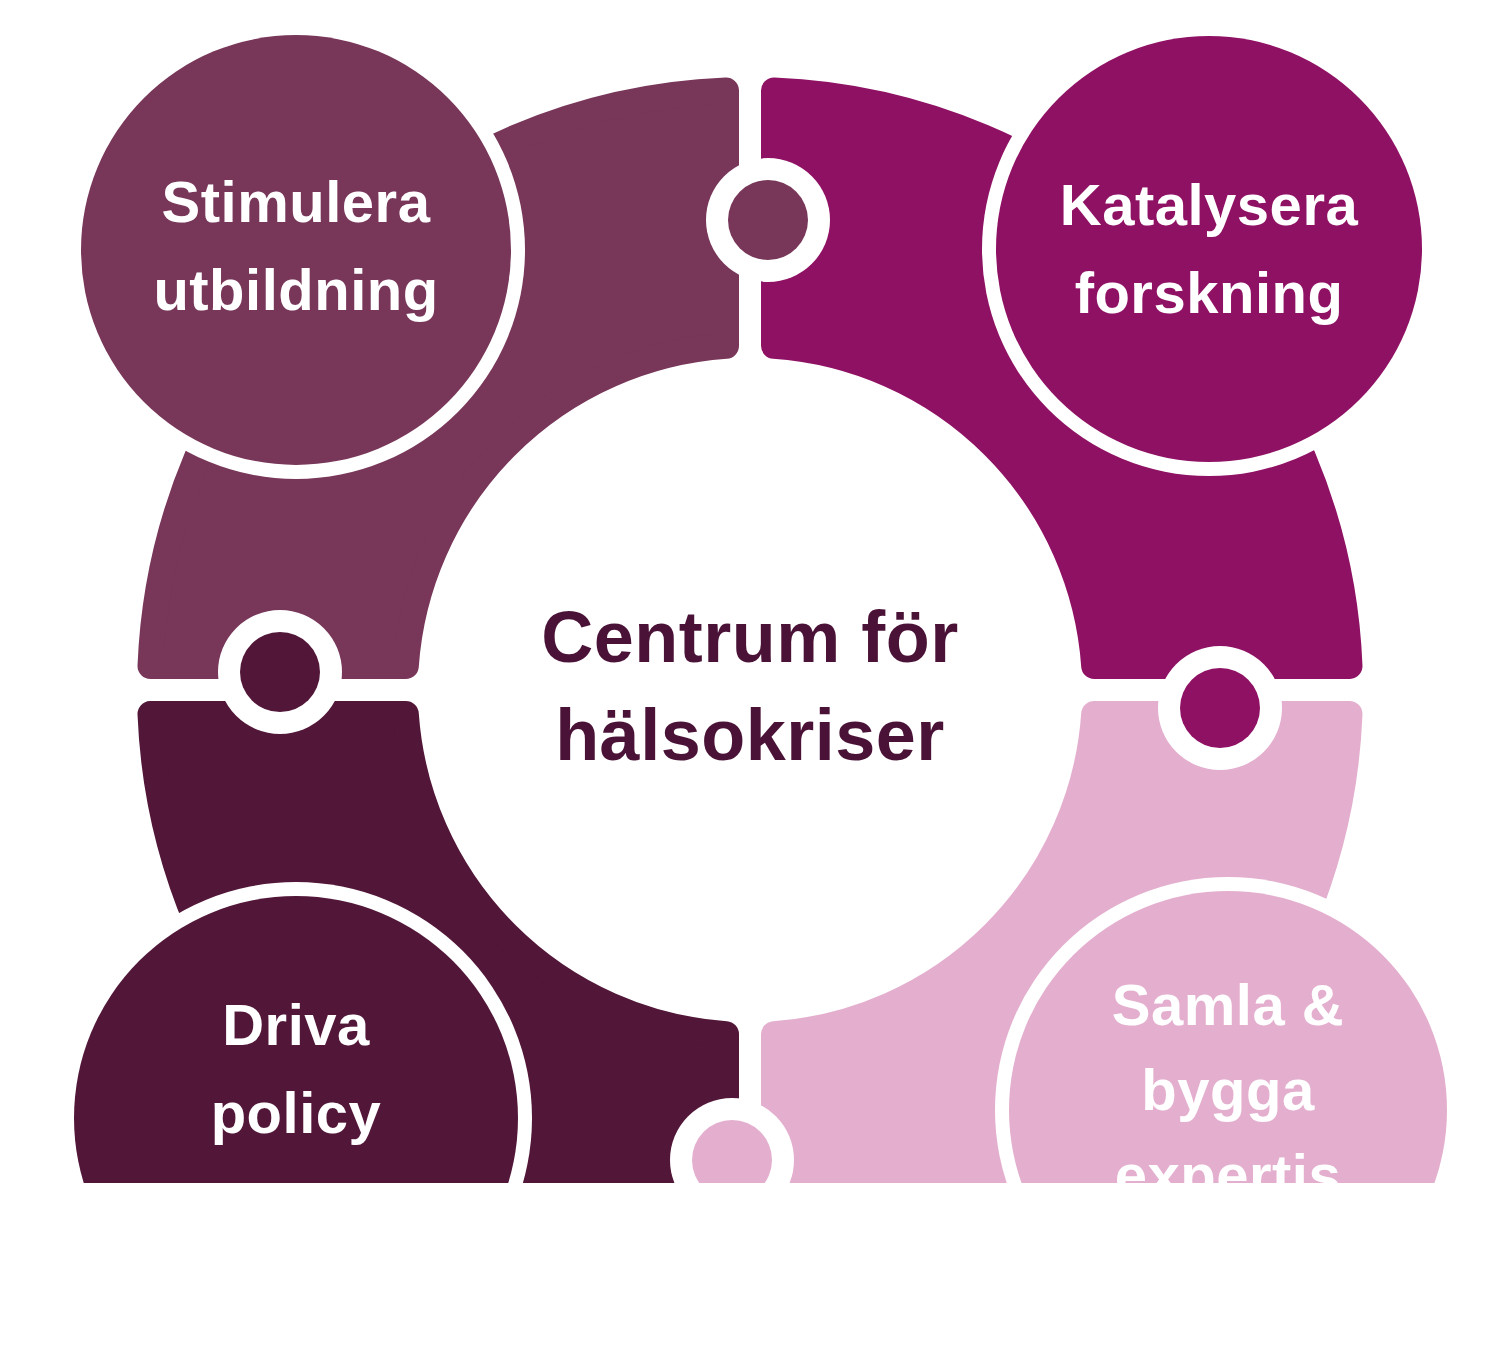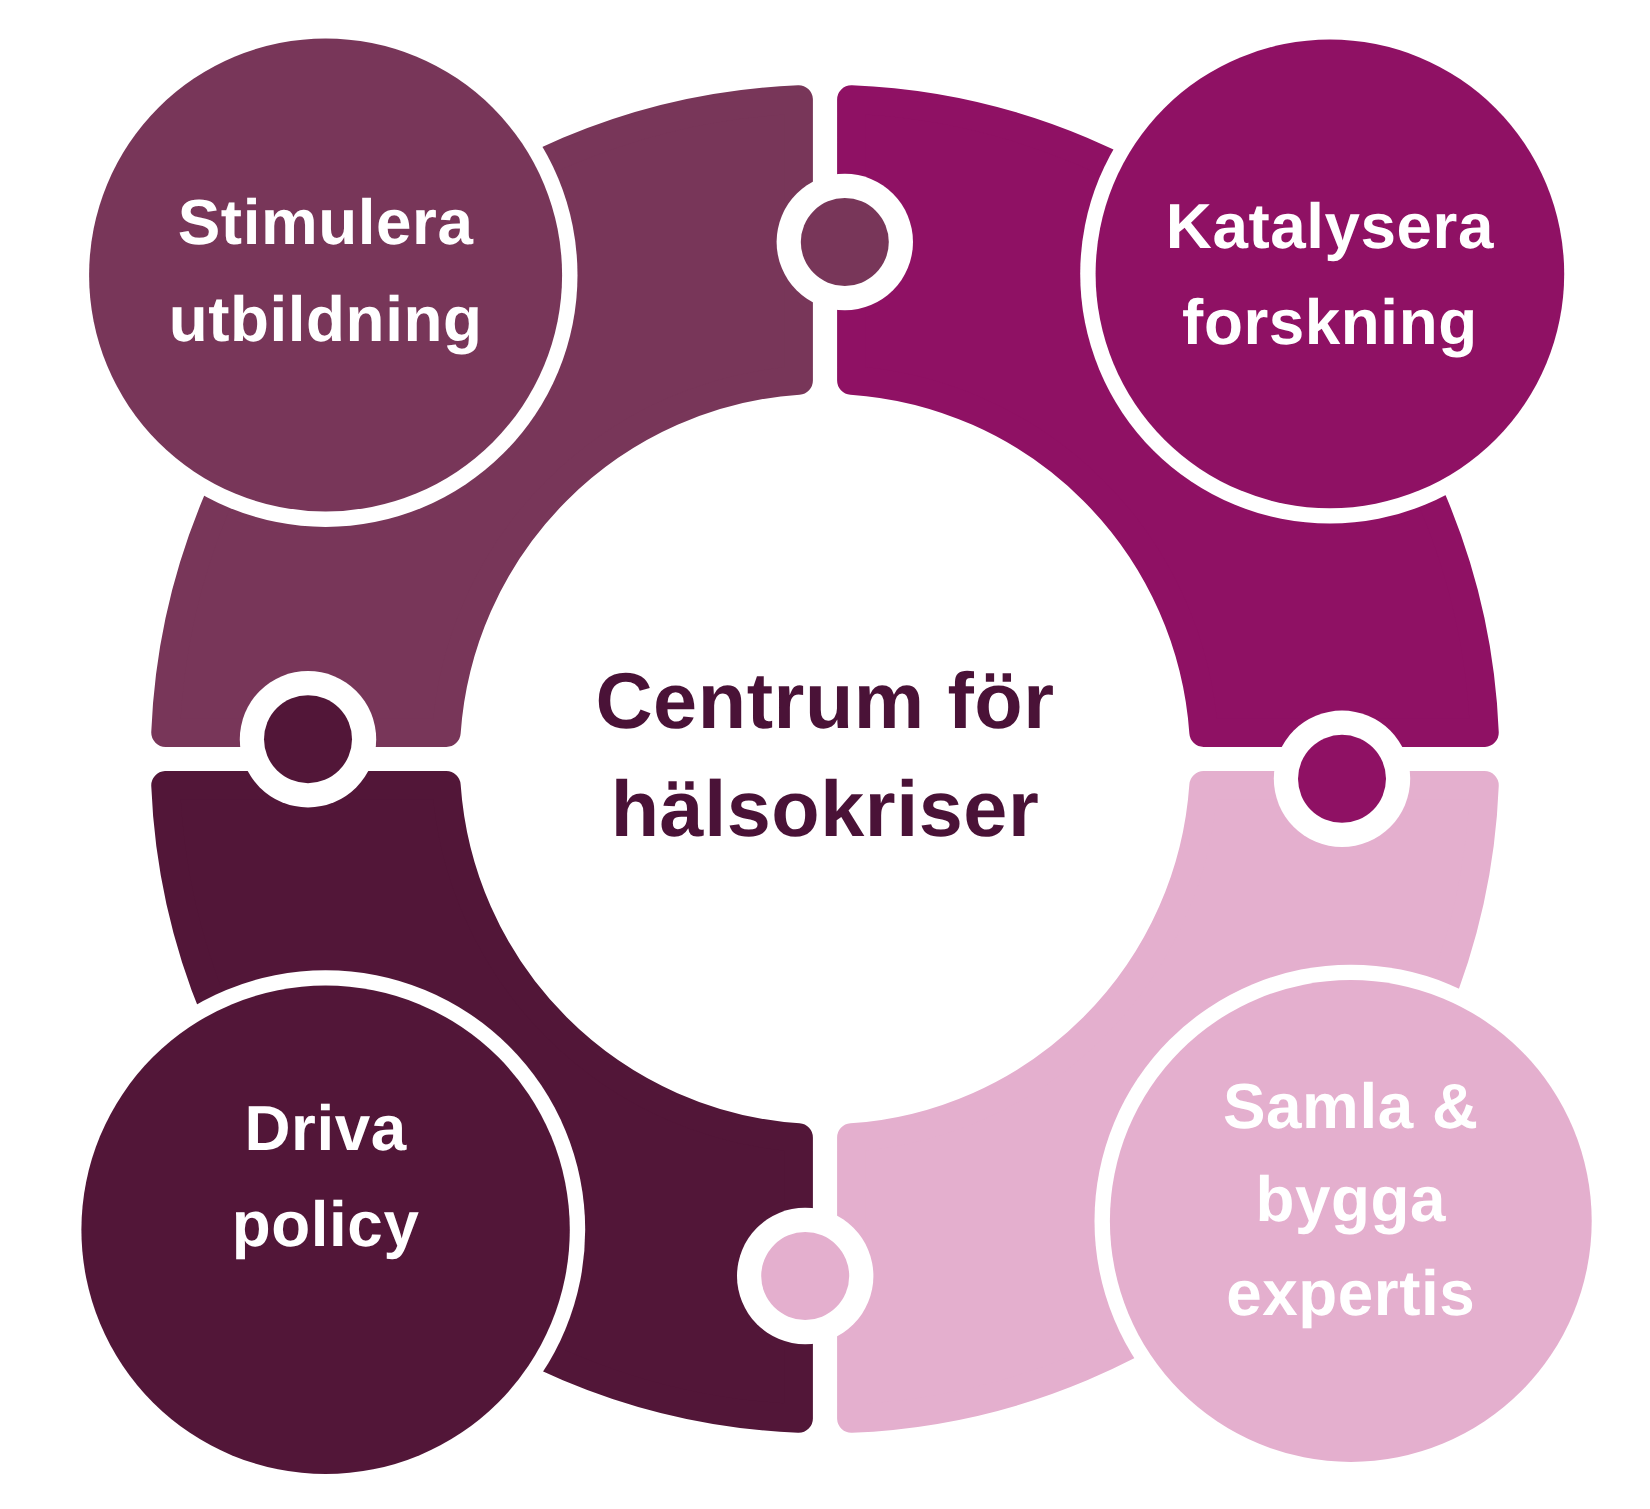--- a/index.html
+++ b/index.html
@@ -2,21 +2,21 @@
 <html><head>
 <meta charset="utf-8">
 <style>
   html, body {
     margin: 0;
     padding: 0;
     background: #ffffff;
   }
   .stage {
     width: 1500px;
-    height: 1372px;
+    height: 1183px;
     position: relative;
     background: #ffffff;
     overflow: hidden;
   }
   svg text {
     font-family: "Liberation Sans", "DejaVu Sans", sans-serif;
     font-weight: bold;
     text-anchor: middle;
   }
   .circle-label { font-size: 58px; letter-spacing: 0.5px; }

